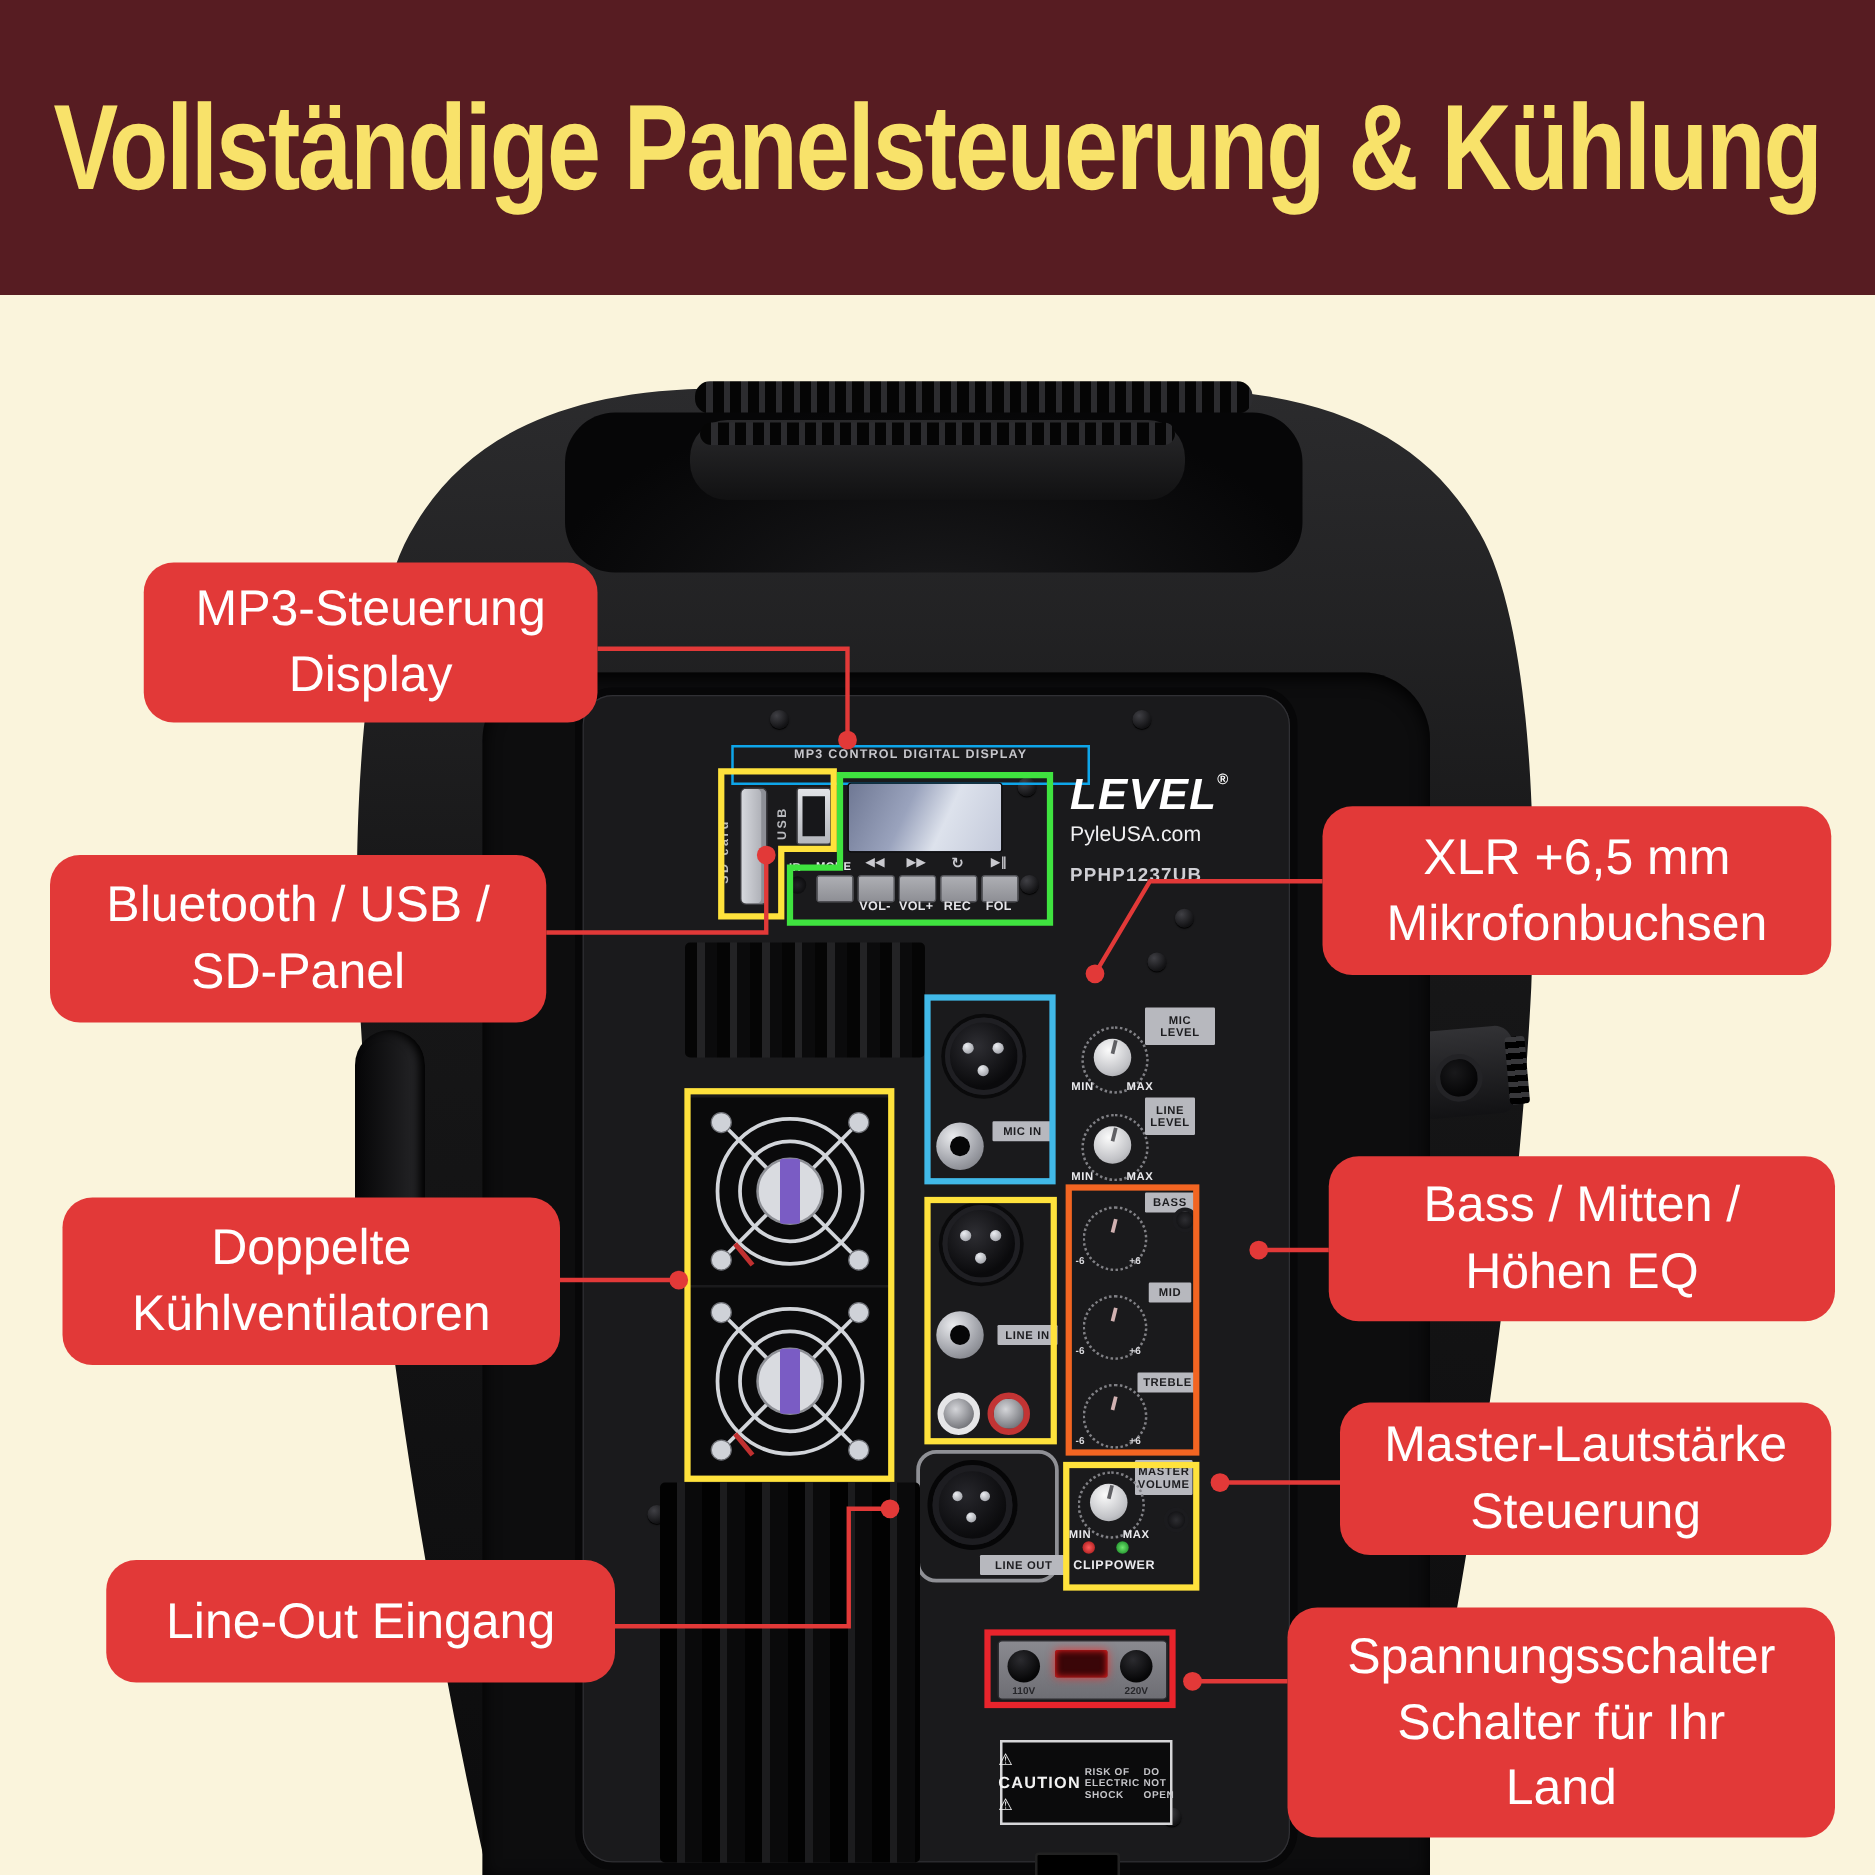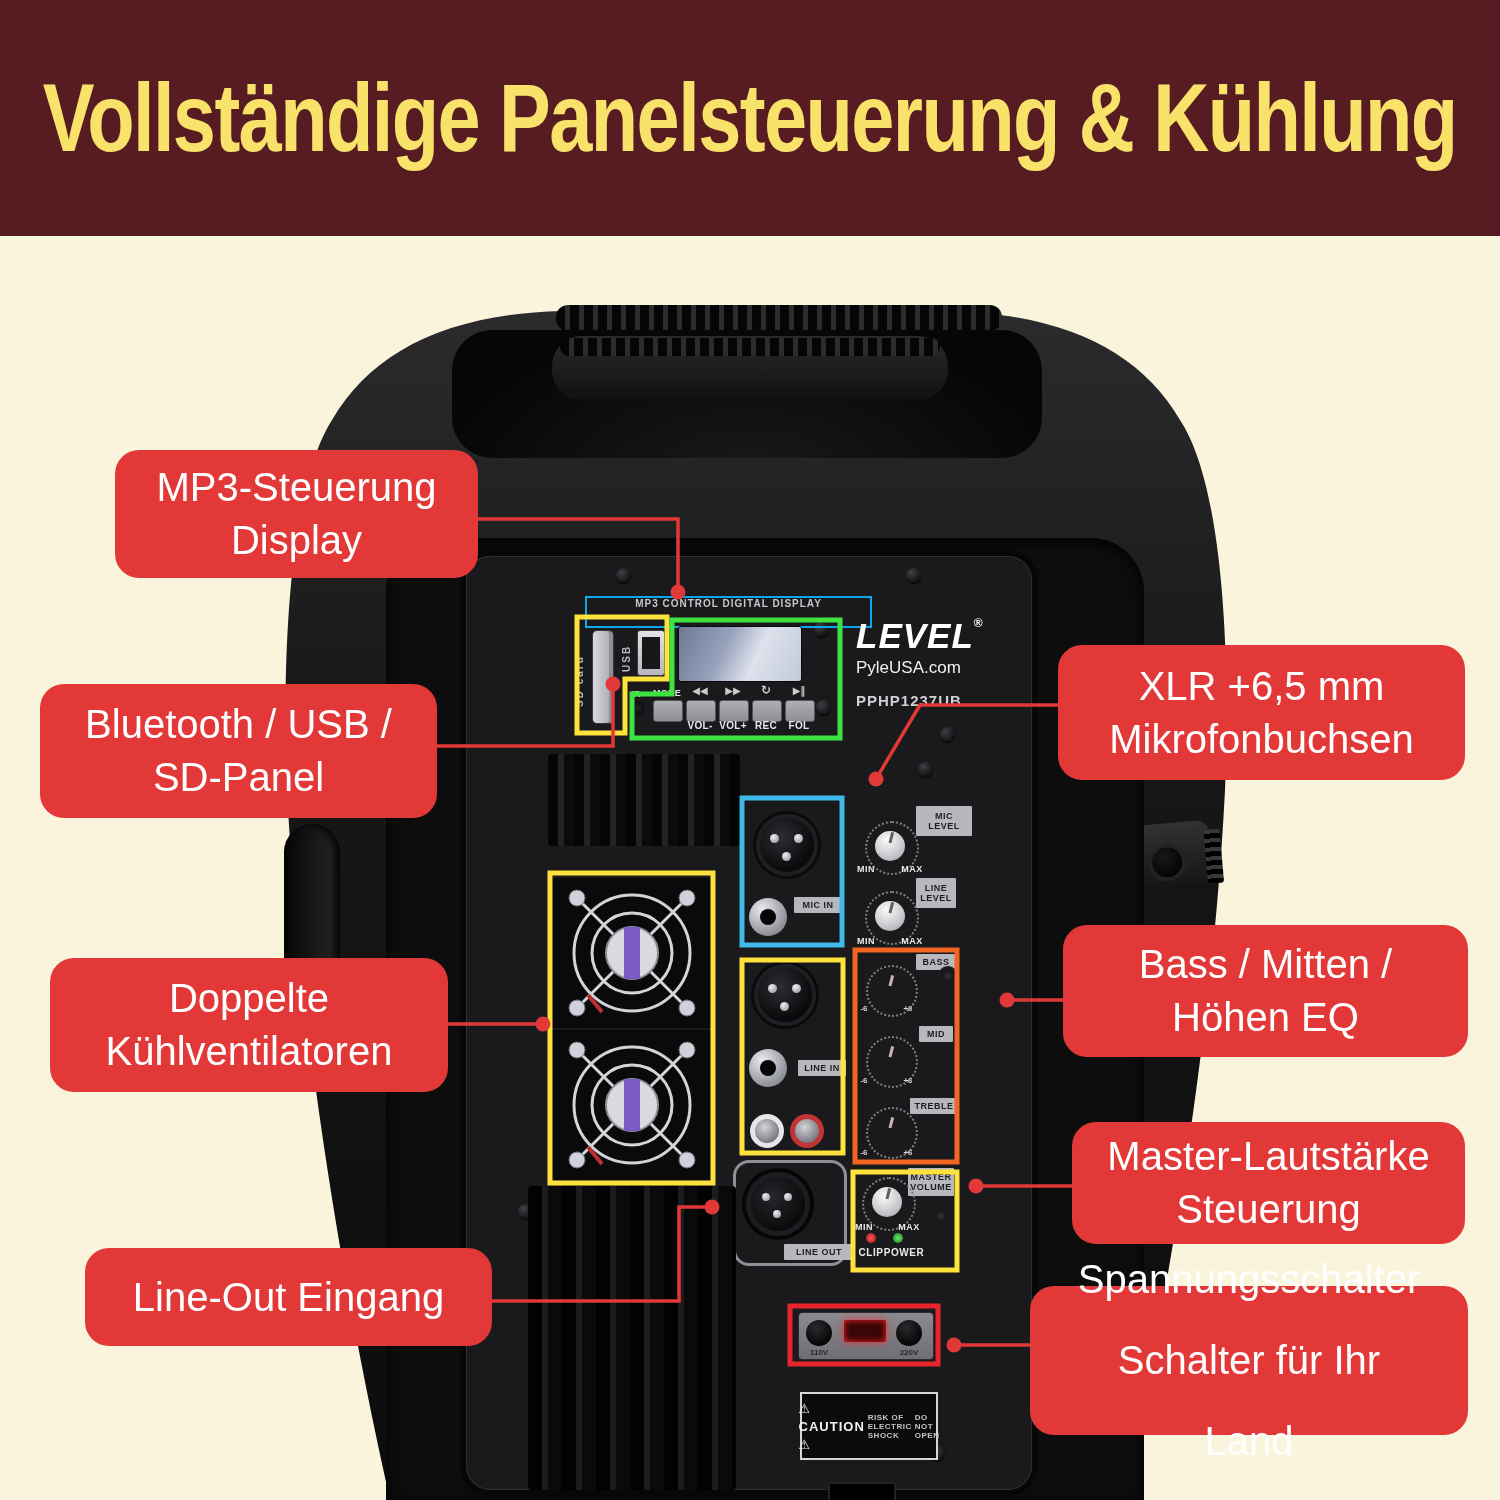--- a/index.html
+++ b/index.html
@@ -366,19 +366,19 @@
     <span>Mikrofonbuchsen</span>
   </div>
   <div class="cl" style="left:1063px;top:925px;width:405px;height:132px;">
     <span>Bass / Mitten /</span>
     <span>Höhen EQ</span>
   </div>
   <div class="cl" style="left:1072px;top:1122px;width:393px;height:122px;">
     <span>Master-Lautstärke</span>
     <span>Steuerung</span>
   </div>
-  <div class="cl" style="left:1030px;top:1286px;width:438px;height:149px;gap:28px;">
+  <div class="cl" style="left:1030px;top:1286px;width:438px;height:184px;">
     <span>Spannungsschalter</span>
     <span>Schalter für Ihr</span>
     <span>Land</span>
   </div>
 
 </div>
 
 </body></html>

